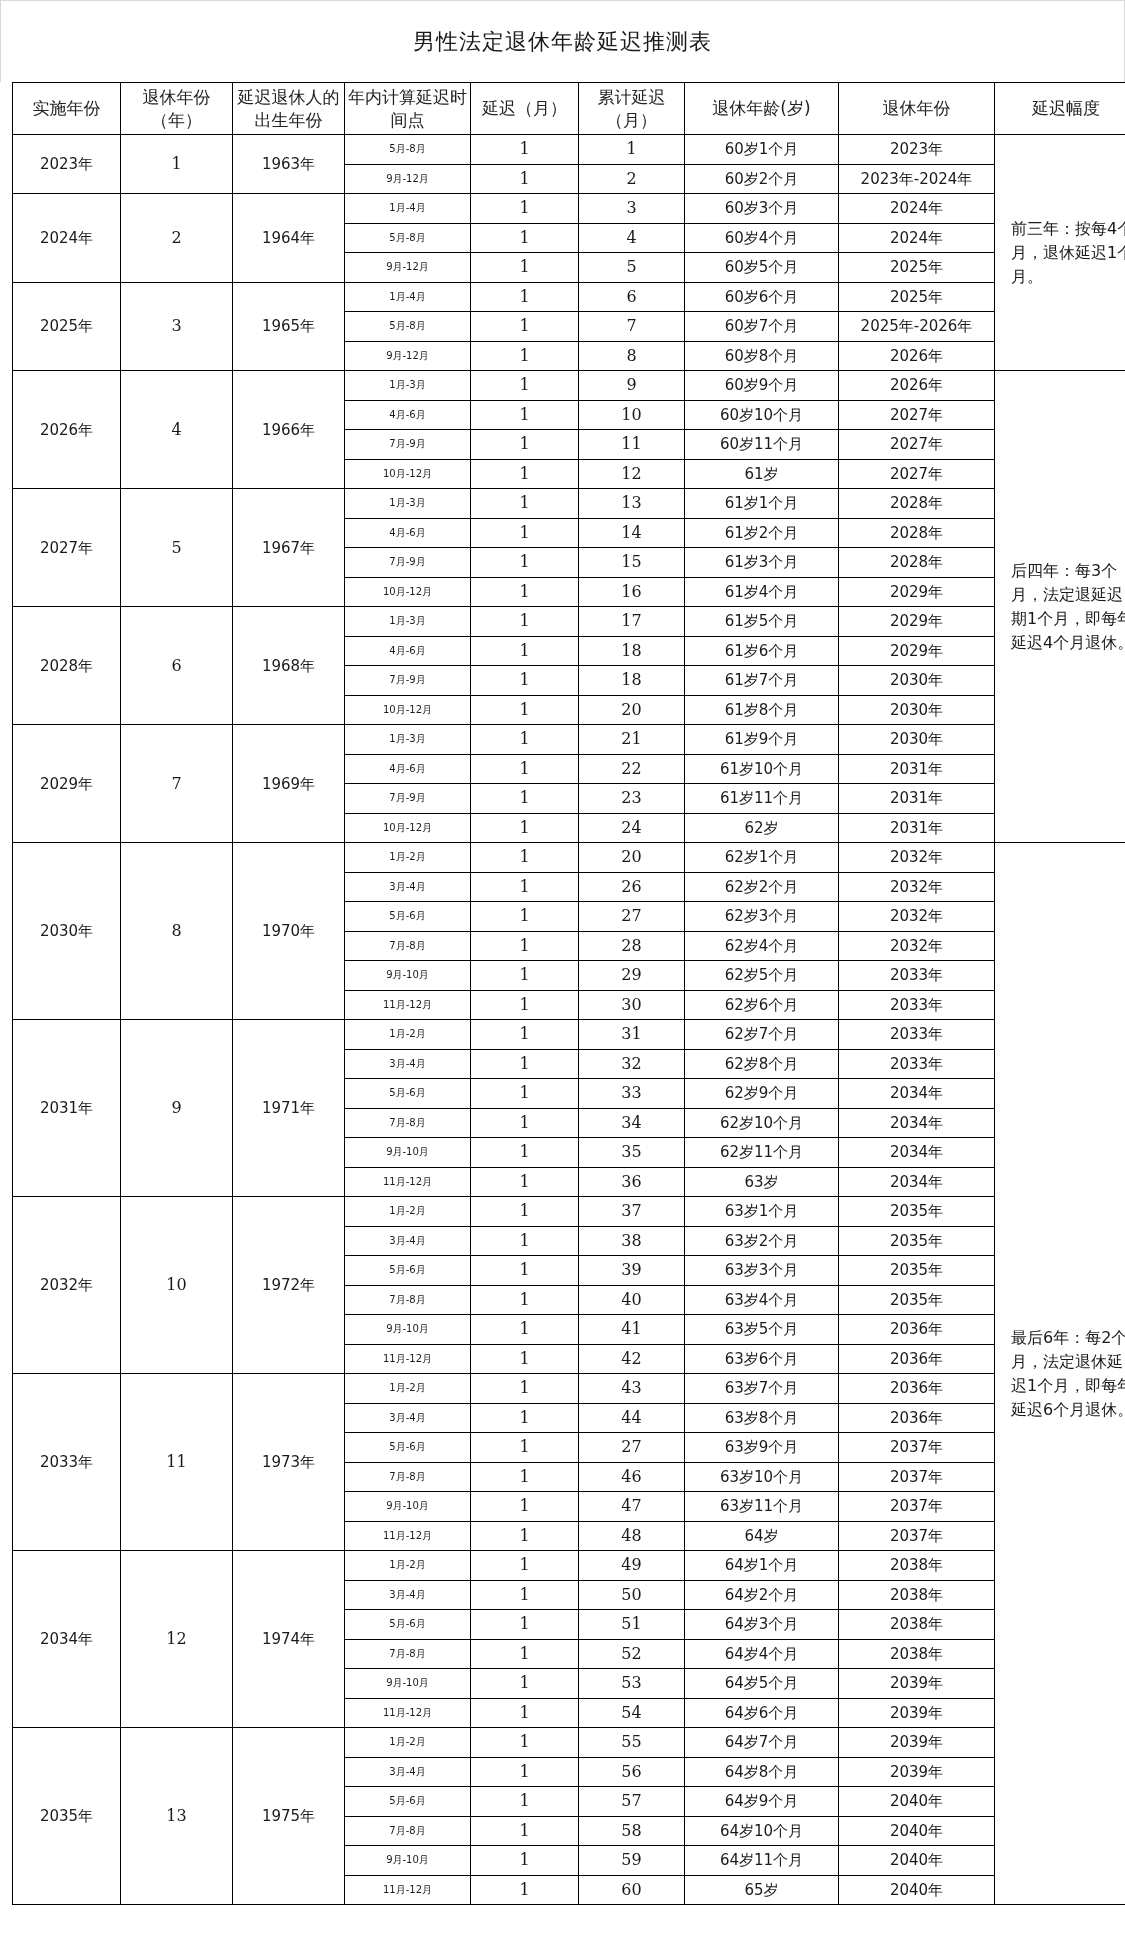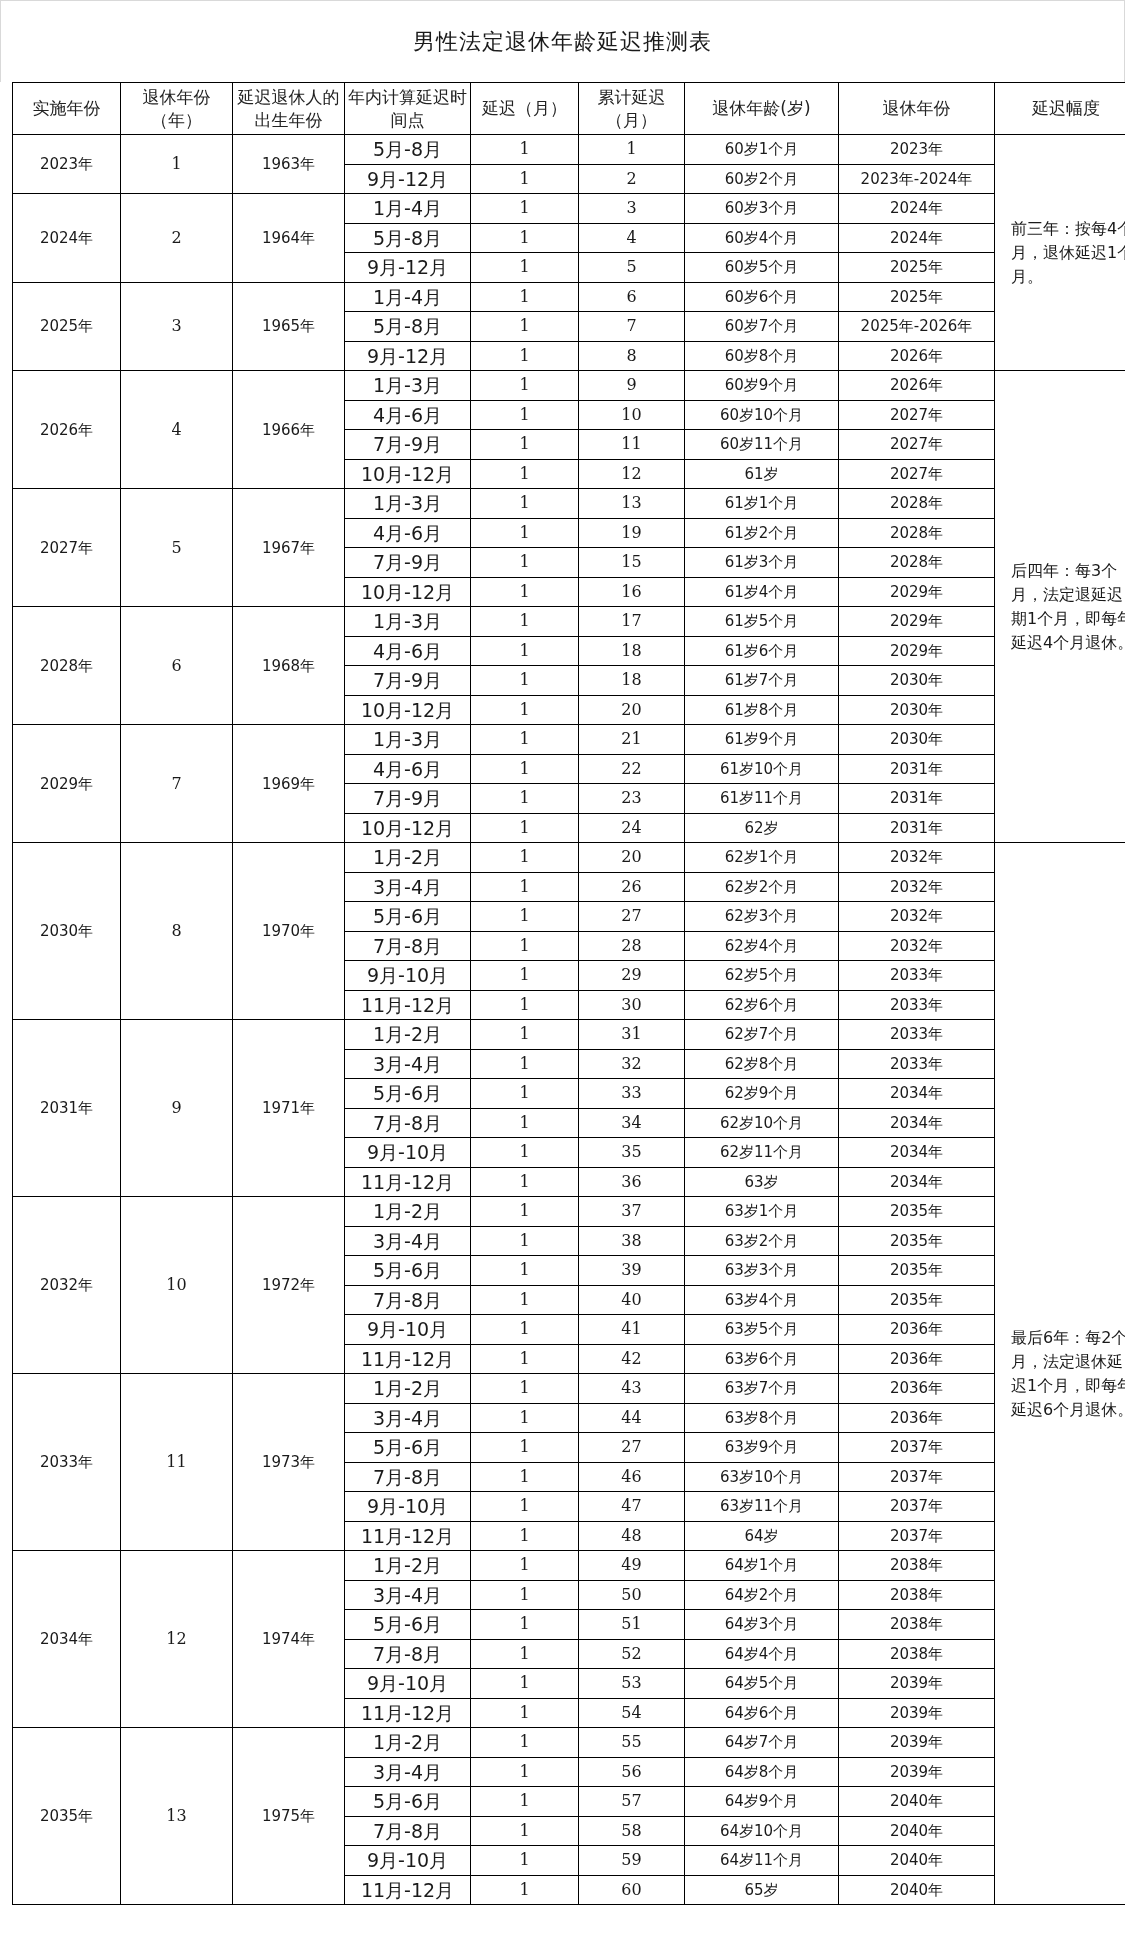--- a/index.html
+++ b/index.html
@@ -28,21 +28,21 @@
   thead th {
     height: 51px; font-size: 17px; line-height: 23px; white-space: normal;
     font-family: "DejaVu Sans", "Liberation Sans", sans-serif; color: #222;
   }
   tbody td { height: 28.5px; }
   td.note {
     text-align: left; vertical-align: middle; white-space: normal;
     font-size: 16px; line-height: 24px; padding: 0 2px 0 16px;
     font-family: "DejaVu Sans", "Liberation Sans", sans-serif;
   }
-  td.period { font-family: "DejaVu Sans", "Liberation Sans", sans-serif; font-size: 19px; }
+  td.period { font-family: "DejaVu Sans", "Liberation Sans", sans-serif; font-size: 10px; }
   td.age, td.ryear, td.yr, td.birth { font-family: "DejaVu Sans", "Liberation Sans", sans-serif; font-size: 15px; }
 </style>
 </head>
 <body>
 
 <div class="sheet">
   <div class="title-box">男性法定退休年龄延迟推测表</div>
   <table>
     <colgroup>
       <col style="width:108px">
@@ -173,21 +173,21 @@
           <td class="birth" rowspan="4">1967年</td>
           <td class="period">1月-3月</td>
           <td class="delay">1</td>
           <td class="cum">13</td>
           <td class="age">61岁1个月</td>
           <td class="ryear">2028年</td>
         </tr>
         <tr>
           <td class="period">4月-6月</td>
           <td class="delay">1</td>
-          <td class="cum">19</td>
+          <td class="cum">14</td>
           <td class="age">61岁2个月</td>
           <td class="ryear">2028年</td>
         </tr>
         <tr>
           <td class="period">7月-9月</td>
           <td class="delay">1</td>
           <td class="cum">15</td>
           <td class="age">61岁3个月</td>
           <td class="ryear">2028年</td>
         </tr>

